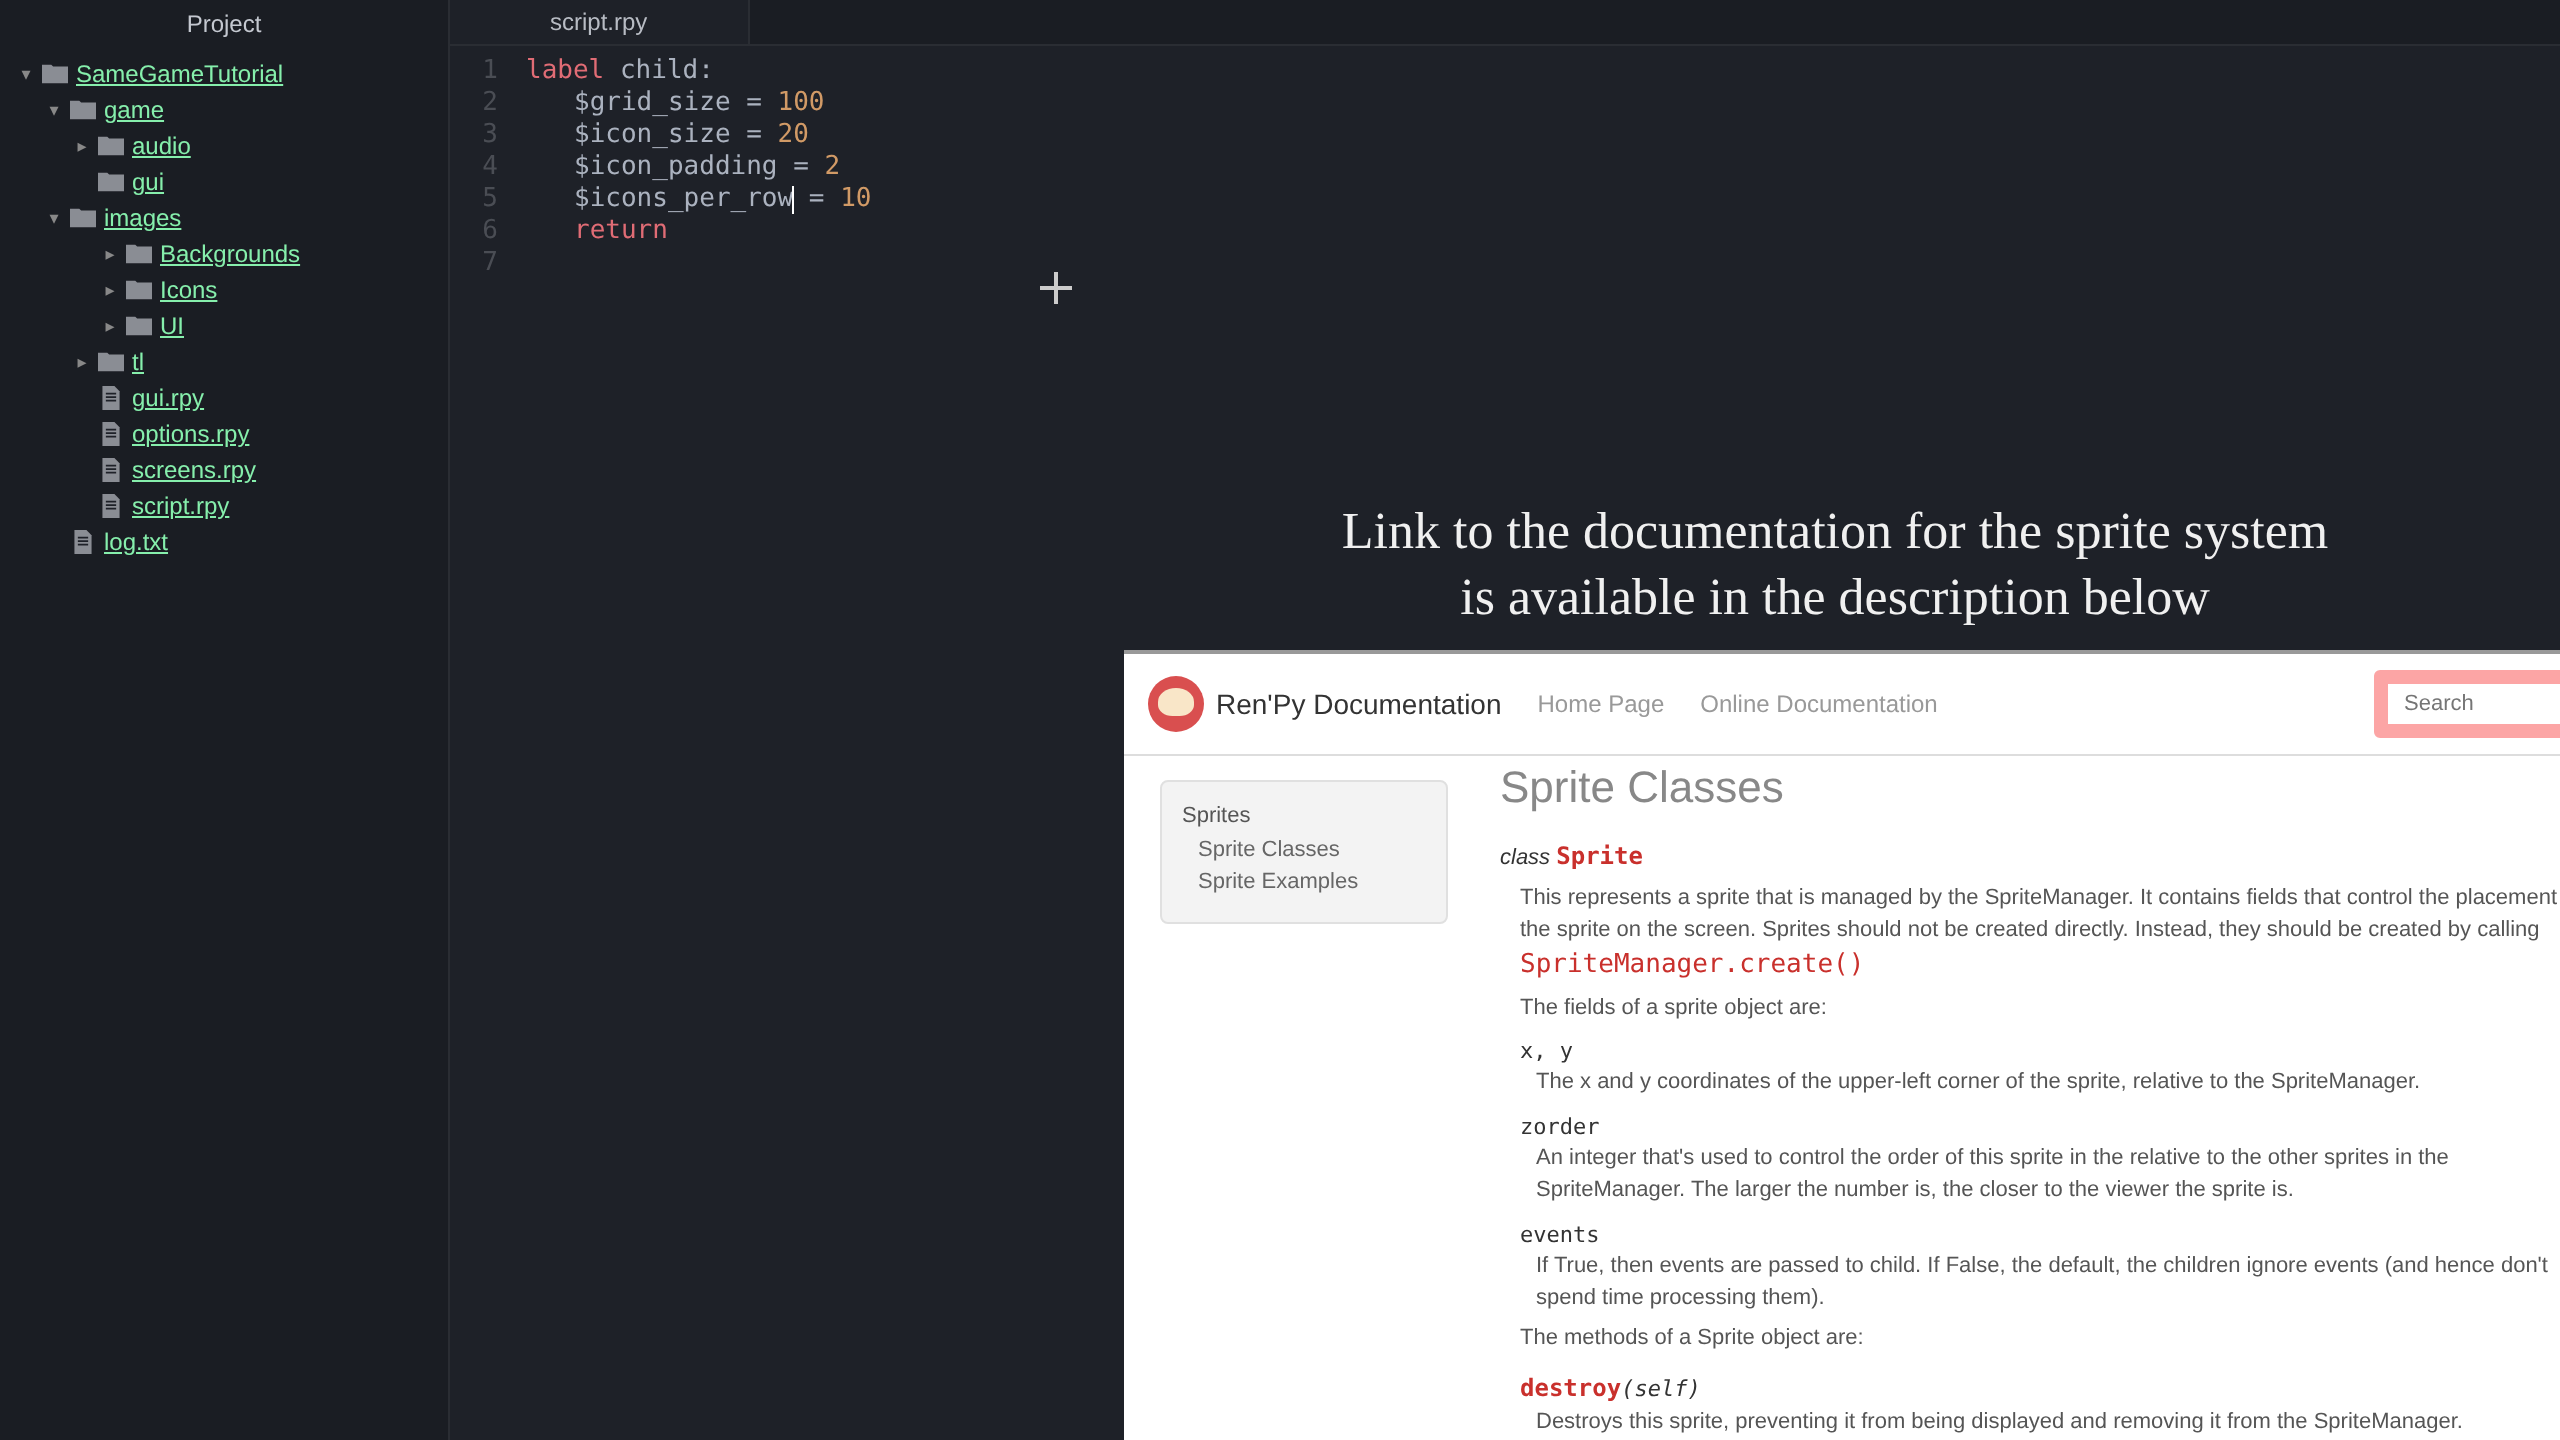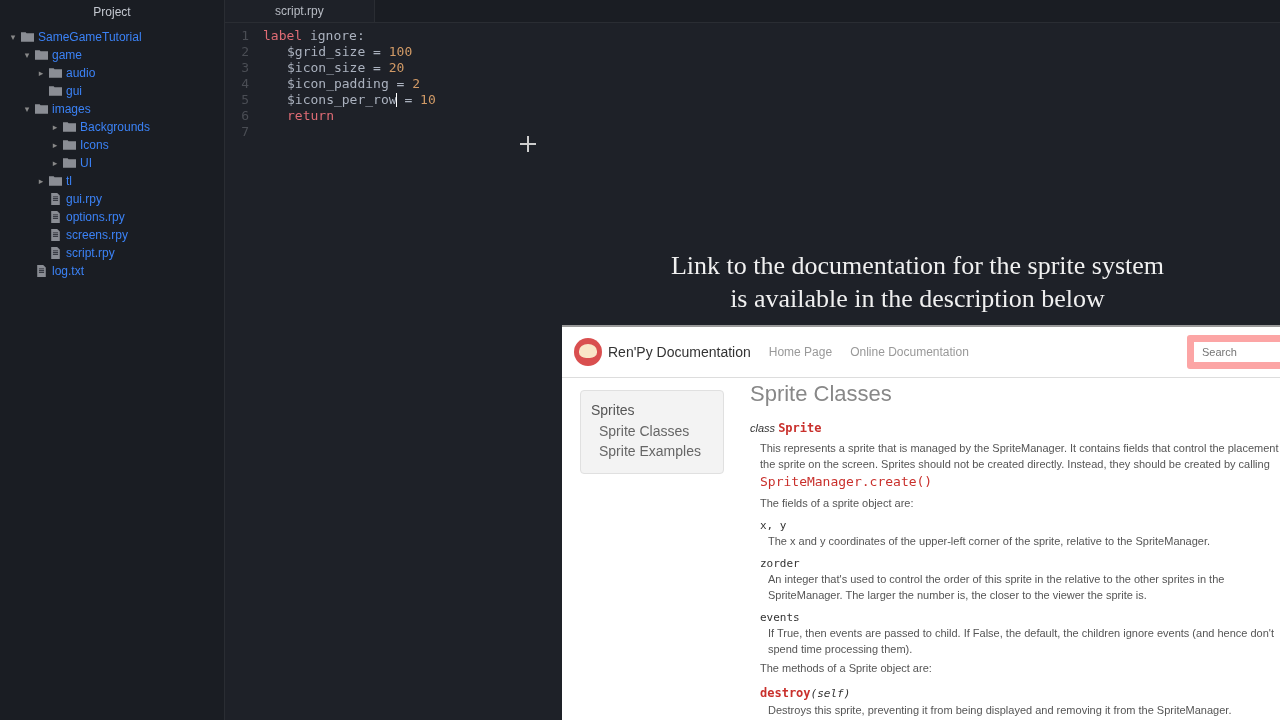--- a/index.html
+++ b/index.html
@@ -7,21 +7,21 @@
     
     .ide { display: flex; height: 100%; }
     
     .sidebar { width: 225px; background: #1a1d23; border-right: 1px solid #2a2d33; color: #b8bcc4; font-size: 12px; }
     .sidebar-header { text-align: center; padding: 5px 0; color: #c4c8d0; font-size: 12px; }
     .tree { padding: 4px 0; }
     .tree-item { display: flex; align-items: center; padding: 2px 0; cursor: pointer; white-space: nowrap; }
     .chevron { width: 10px; text-align: center; font-size: 9px; color: #888; }
     .folder-icon, .file-icon { width: 14px; height: 12px; margin: 0 4px 0 2px; display: inline-flex; align-items: center; justify-content: center; }
     .folder-icon svg, .file-icon svg { width: 13px; height: 12px; }
-    .tree-label { color: #3b82f6; }
+    .tree-label { color: #86efac; text-decoration: underline; }
     
     .editor-area { flex: 1; background: #1e2128; display: flex; flex-direction: column; position: relative; }
     .tab-bar { display: flex; background: #1a1d23; border-bottom: 1px solid #2a2d33; }
     .tab { padding: 4px 50px; font-size: 12px; color: #b8bcc4; background: #1e2128; border-right: 1px solid #2a2d33; display: flex; align-items: center; justify-content: center; }
     
     .code-area { display: flex; flex: 1; font-family: "Consolas", monospace; font-size: 13px; }
     .line-numbers { width: 30px; background: #1e2128; color: #4a4d54; text-align: right; padding: 5px 6px 0 0; line-height: 16px; }
     .code-content { padding: 5px 0 0 8px; line-height: 16px; color: #abb2bf; position: relative; }
     .kw { color: #e06c75; }
     .var { color: #abb2bf; }
@@ -37,21 +37,21 @@
     .nav-bar { display: flex; align-items: center; padding: 8px 12px; border-bottom: 1px solid #ddd; }
     .logo { width: 28px; height: 28px; margin-right: 6px; background: #d94f4f; border-radius: 50%; display: flex; align-items: center; justify-content: center; position: relative; }
     .logo::before { content: ""; position: absolute; width: 18px; height: 14px; background: #f9e6c8; border-radius: 50% 50% 40% 40%; top: 6px; }
     .brand { font-size: 14px; color: #333; margin-right: 18px; }
     .nav-link { color: #999; font-size: 12px; margin-right: 18px; text-decoration: none; }
     .search-box { margin-left: auto; }
     .search-box input { border: 7px solid #fca5a5; padding: 4px 8px; font-size: 11px; width: 113px; border-radius: 3px; color: #999; }
     
     .doc-body { display: flex; }
     .doc-sidebar { width: 170px; padding: 12px 8px 8px 18px; }
-    .doc-sidebar-box { background: #f3f3f3; border: 1px solid #e0e0e0; border-radius: 4px; padding: 8px 10px 12px 10px; font-size: 14px; color: #555; }
+    .doc-sidebar-box { background: #f3f3f3; border: 1px solid #e0e0e0; border-radius: 4px; padding: 8px 10px 12px 10px; font-size: 11px; color: #555; }
     .doc-sidebar-box .ds-item { padding: 3px 0; }
     .doc-sidebar-box .ds-sub { padding: 2px 0 2px 8px; color: #666; }
     
     .doc-content { flex: 1; padding: 0 18px 8px 18px; font-size: 11px; color: #333; line-height: 1.45; }
     .doc-heading { font-size: 22px; color: #888; margin-bottom: 10px; font-weight: normal; }
     .class-line { margin-top: 10px; }
     .class-kw { color: #333; font-style: italic; font-size: 11px; }
     .class-name { color: #c9302c; font-family: monospace; font-weight: bold; font-size: 12px; }
     .doc-para { margin: 4px 0 4px 10px; color: #555; font-size: 11px; }
     .code-inline { font-family: monospace; color: #c9302c; font-size: 13px; }
@@ -210,21 +210,21 @@
       <div class="line-numbers">
         <div>1</div>
         <div>2</div>
         <div>3</div>
         <div>4</div>
         <div>5</div>
         <div>6</div>
         <div>7</div>
       </div>
       <div class="code-content">
-        <div><span class="kw">label</span><span class="label-name"> ignore:</span></div>
+        <div><span class="kw">label</span><span class="label-name"> child:</span></div>
         <div style="padding-left:24px"><span class="var">$grid_size</span><span class="op"> = </span><span class="num">100</span></div>
         <div style="padding-left:24px"><span class="var">$icon_size</span><span class="op"> = </span><span class="num">20</span></div>
         <div style="padding-left:24px"><span class="var">$icon_padding</span><span class="op"> = </span><span class="num">2</span></div>
         <div style="padding-left:24px;position:relative"><span class="var">$icons_per_row</span><span class="op"> = </span><span class="num">10</span><span class="text-cursor" style="left:133px;top:1px"></span></div>
         <div style="padding-left:24px"><span class="kw">return</span></div>
       </div>
     </div>
   </div>
 </div>
 

